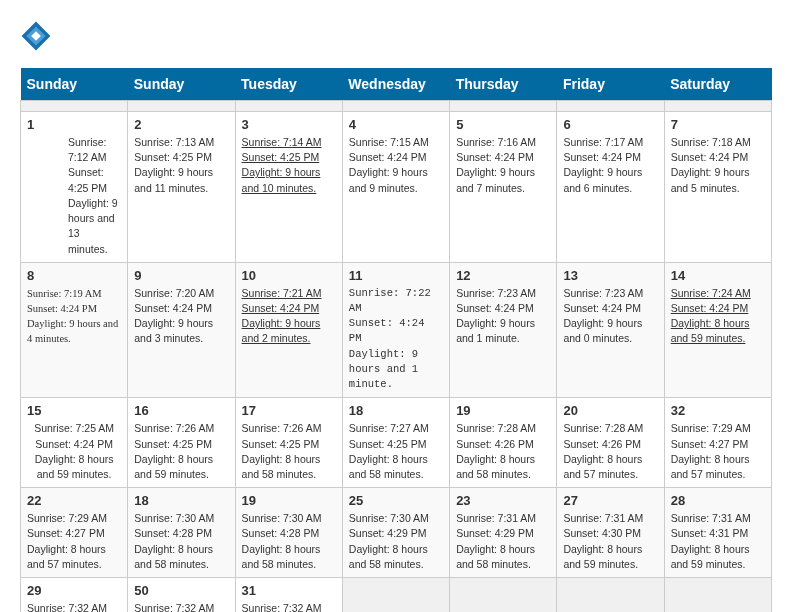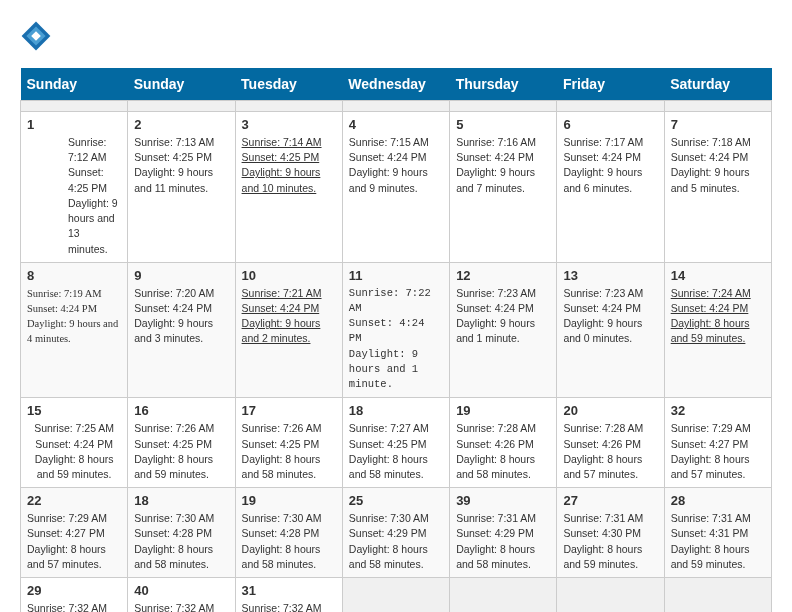--- a/index.html
+++ b/index.html
@@ -283,21 +283,21 @@
 Sunset: 4:28 PM
 Daylight: 8 hours and 58 minutes.</div>
         </td>
         <td>
           <span class="day-num">25</span>
           <div class="day-info" style="white-space: pre-line;">Sunrise: 7:30 AM
 Sunset: 4:29 PM
 Daylight: 8 hours and 58 minutes.</div>
         </td>
         <td>
-          <span class="day-num">39</span>
+          <span class="day-num">23</span>
           <div class="day-info" style="white-space: pre-line;">Sunrise: 7:31 AM
 Sunset: 4:29 PM
 Daylight: 8 hours and 58 minutes.</div>
         </td>
         <td>
           <span class="day-num">27</span>
           <div class="day-info" style="white-space: pre-line;">Sunrise: 7:31 AM
 Sunset: 4:30 PM
 Daylight: 8 hours and 59 minutes.</div>
         </td>
@@ -309,21 +309,21 @@
         </td>
       </tr>
       <tr>
         <td>
           <span class="day-num">29</span>
           <div class="day-info" style="white-space: pre-line;">Sunrise: 7:32 AM
 Sunset: 4:32 PM
 Daylight: 9 hours and 0 minutes.</div>
         </td>
         <td>
-          <span class="day-num">40</span>
+          <span class="day-num">50</span>
           <div class="day-info" style="white-space: pre-line;">Sunrise: 7:32 AM
 Sunset: 4:32 PM
 Daylight: 9 hours and 0 minutes.</div>
         </td>
         <td>
           <span class="day-num">31</span>
           <div class="day-info" style="white-space: pre-line;">Sunrise: 7:32 AM
 Sunset: 4:33 PM
 Daylight: 9 hours and 1 minute.</div>
         </td>

